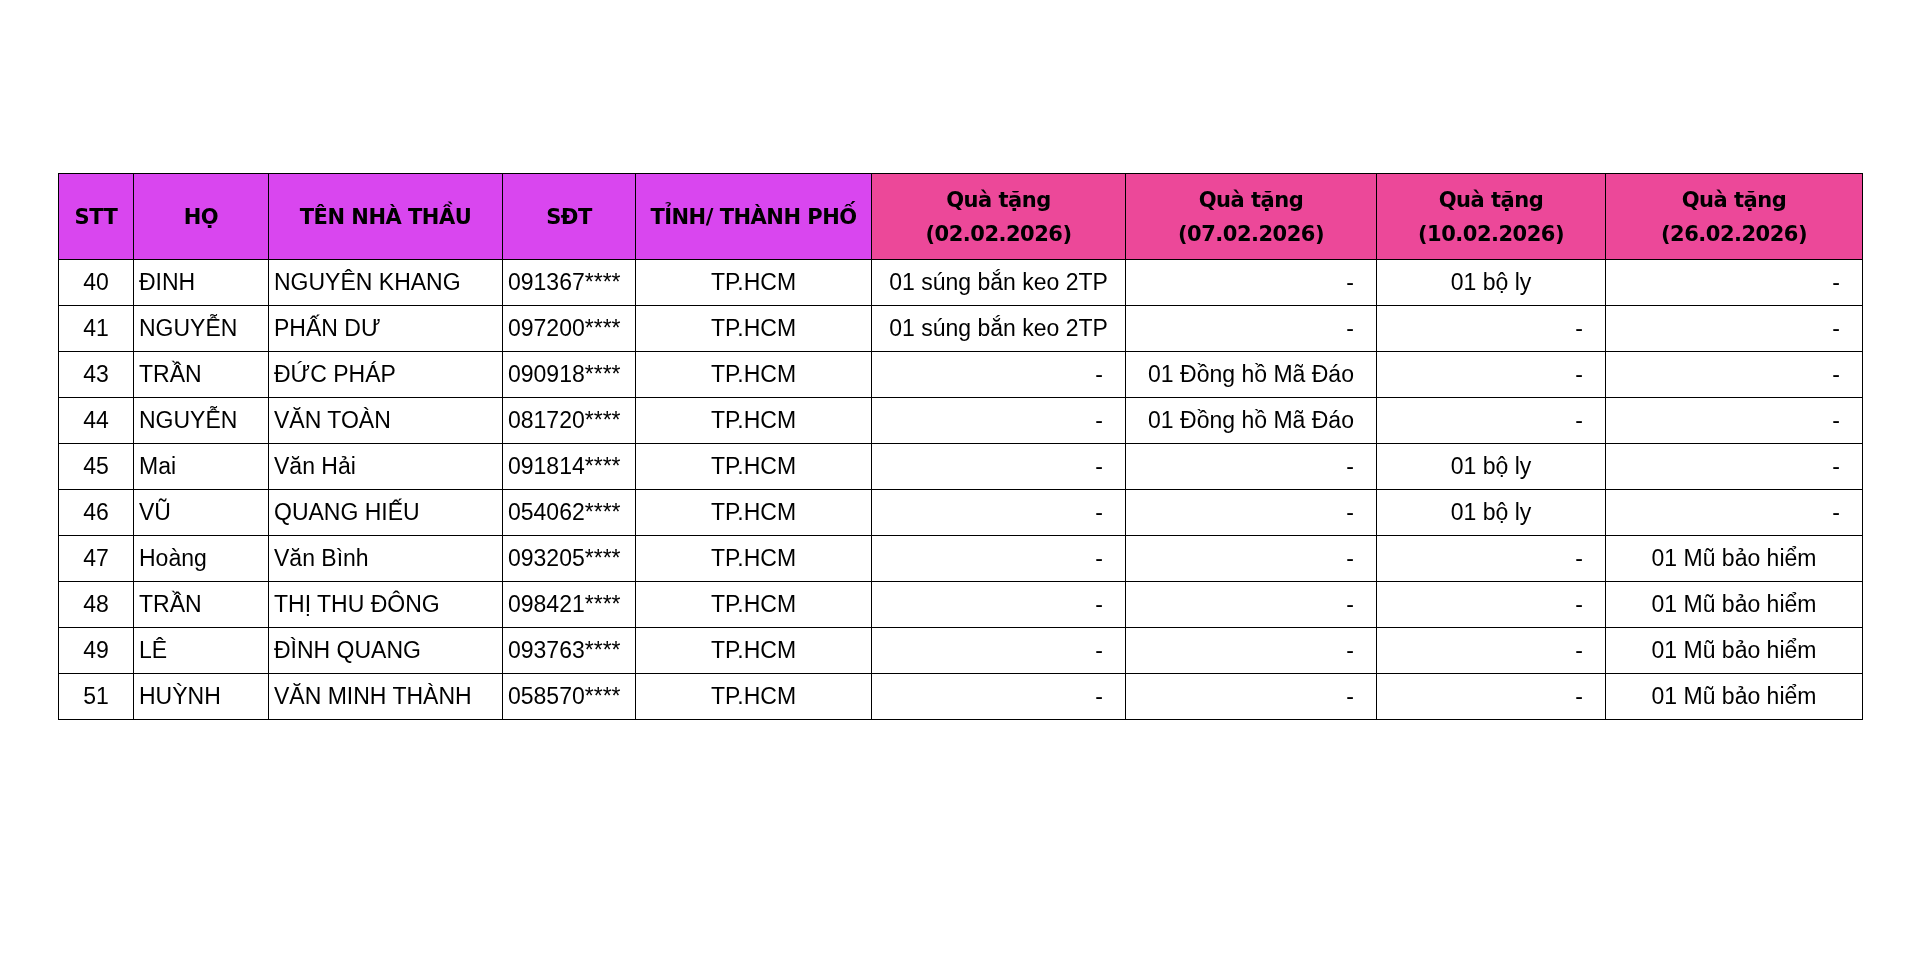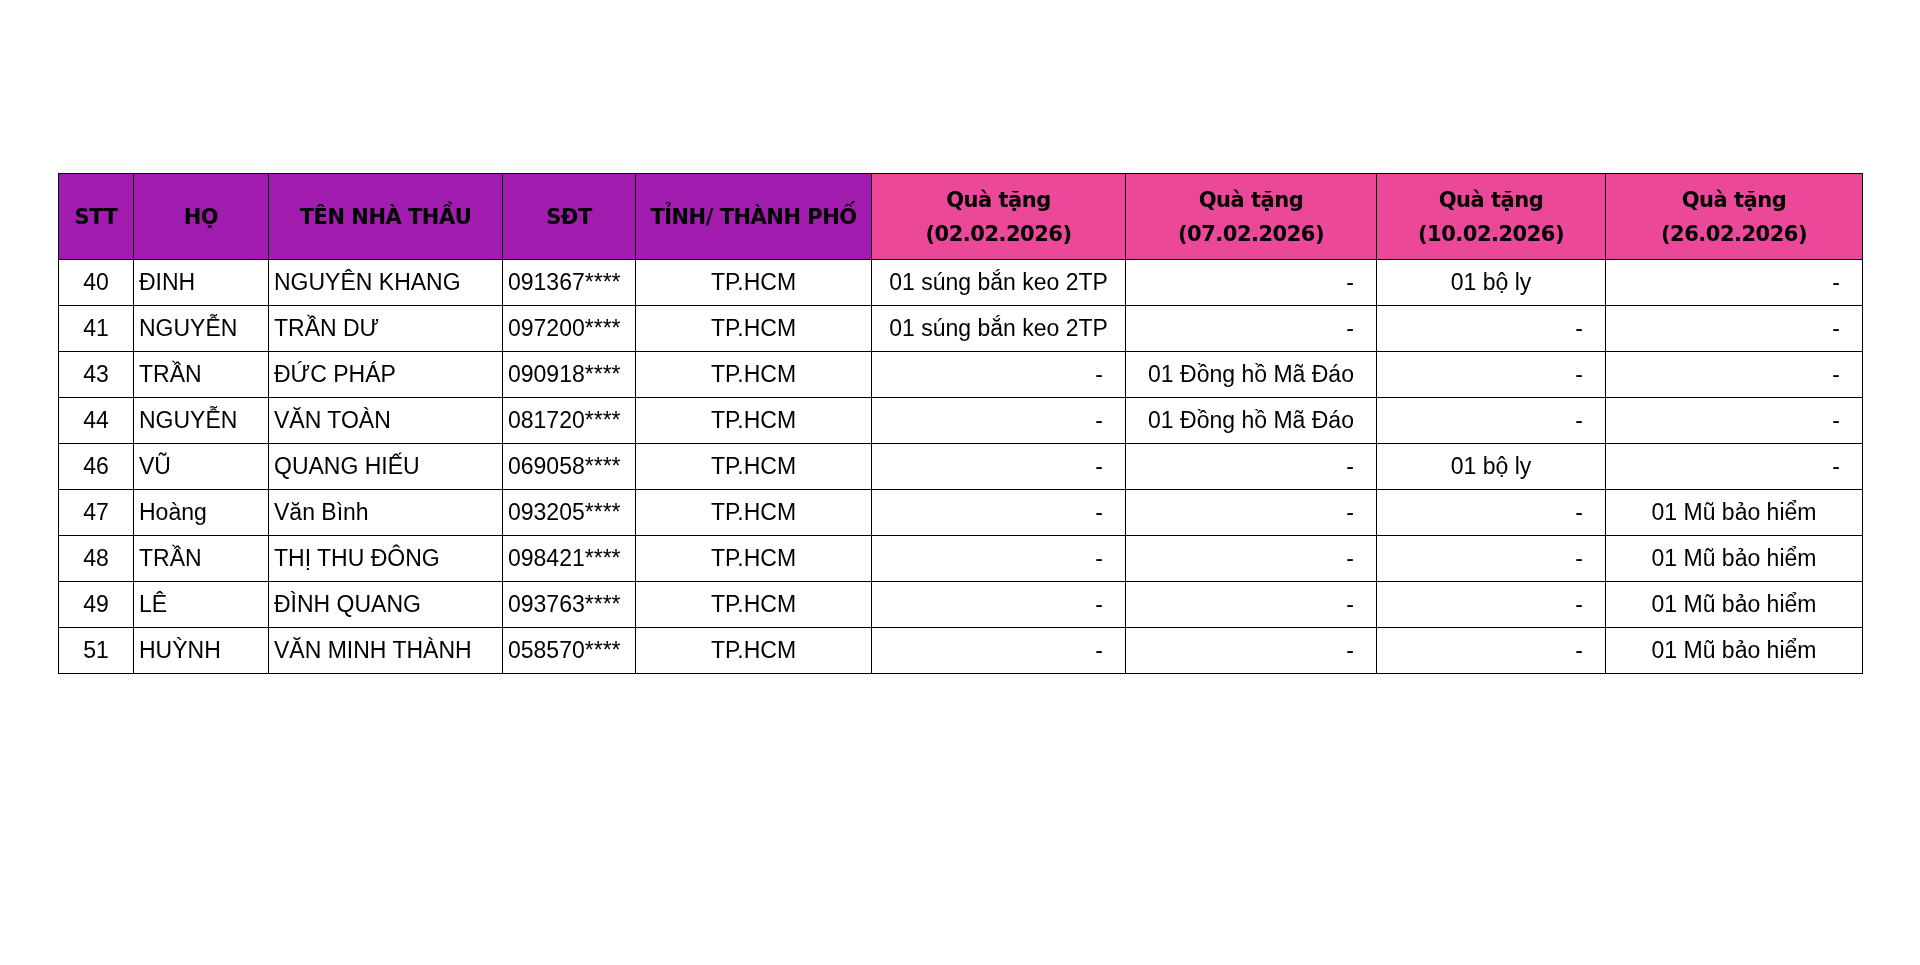--- a/index.html
+++ b/index.html
@@ -1,20 +1,20 @@
 <!DOCTYPE html>
 <html><head>
 <meta charset="utf-8">
 <style>
   html,body{margin:0;padding:0;background:#fff;}
   body{width:1920px;height:965px;position:relative;overflow:hidden;font-family:"Liberation Sans",sans-serif;color:#000;}
   table{position:absolute;left:58px;top:173px;border-collapse:collapse;table-layout:fixed;width:1804px;}
   th,td{border:1.5px solid #000;padding:0 5px;white-space:nowrap;overflow:hidden;}
   th{height:85px;font-family:"DejaVu Sans",sans-serif;font-weight:bold;font-size:21px;line-height:34px;text-align:center;letter-spacing:-0.5px;}
-  th.gray{background:#a21caf;}
+  th.gray{background:#d946ef;}
   th.yellow{background:#ec4899;}
   td{height:45px;font-size:23px;}
   td.c{text-align:center;}
   td.l{text-align:left;}
   td.r{text-align:right;padding-right:22px;}
 </style>
 </head>
 <body>
 
 <table>
@@ -72,21 +72,21 @@
         <td class="l">091367****</td>
         <td class="c">TP.HCM</td>
         <td class="c">01 súng bắn keo 2TP</td>
         <td class="r">-</td>
         <td class="c">01 bộ ly</td>
         <td class="r">-</td>
       </tr>
       <tr>
         <td class="c">41</td>
         <td class="l">NGUYỄN</td>
-        <td class="l">TRẦN DƯ</td>
+        <td class="l">PHẤN DƯ</td>
         <td class="l">097200****</td>
         <td class="c">TP.HCM</td>
         <td class="c">01 súng bắn keo 2TP</td>
         <td class="r">-</td>
         <td class="r">-</td>
         <td class="r">-</td>
       </tr>
       <tr>
         <td class="c">43</td>
         <td class="l">TRẦN</td>
@@ -103,24 +103,35 @@
         <td class="l">NGUYỄN</td>
         <td class="l">VĂN TOÀN</td>
         <td class="l">081720****</td>
         <td class="c">TP.HCM</td>
         <td class="r">-</td>
         <td class="c">01 Đồng hồ Mã Đáo</td>
         <td class="r">-</td>
         <td class="r">-</td>
       </tr>
       <tr>
+        <td class="c">45</td>
+        <td class="l">Mai</td>
+        <td class="l">Văn Hải</td>
+        <td class="l">091814****</td>
+        <td class="c">TP.HCM</td>
+        <td class="r">-</td>
+        <td class="r">-</td>
+        <td class="c">01 bộ ly</td>
+        <td class="r">-</td>
+      </tr>
+      <tr>
         <td class="c">46</td>
         <td class="l">VŨ</td>
         <td class="l">QUANG HIẾU</td>
-        <td class="l">069058****</td>
+        <td class="l">054062****</td>
         <td class="c">TP.HCM</td>
         <td class="r">-</td>
         <td class="r">-</td>
         <td class="c">01 bộ ly</td>
         <td class="r">-</td>
       </tr>
       <tr>
         <td class="c">47</td>
         <td class="l">Hoàng</td>
         <td class="l">Văn Bình</td>

